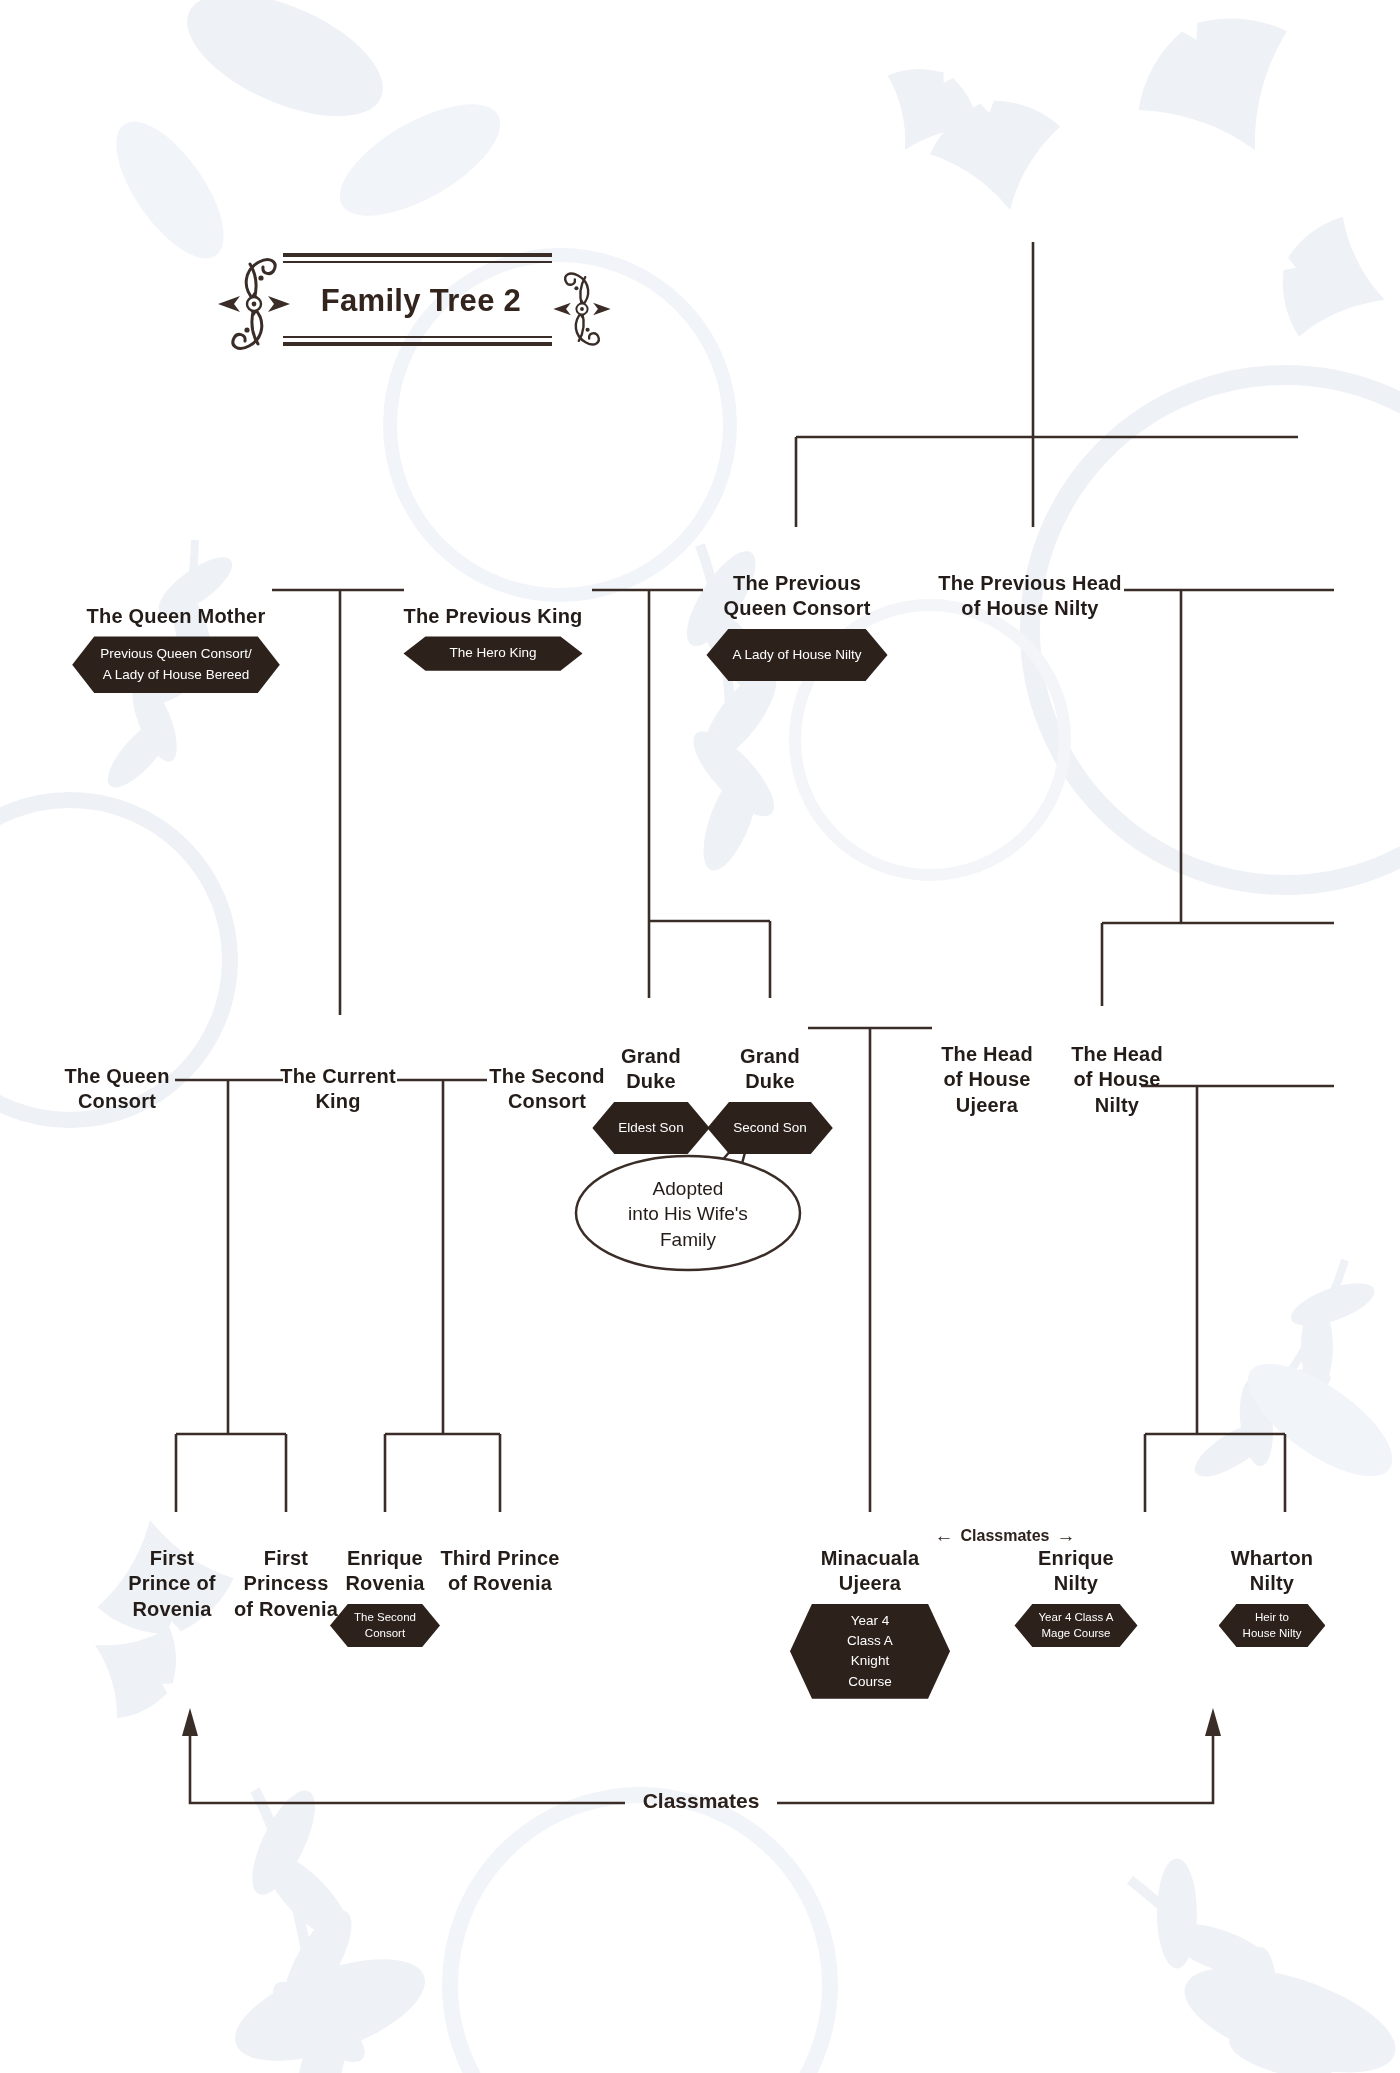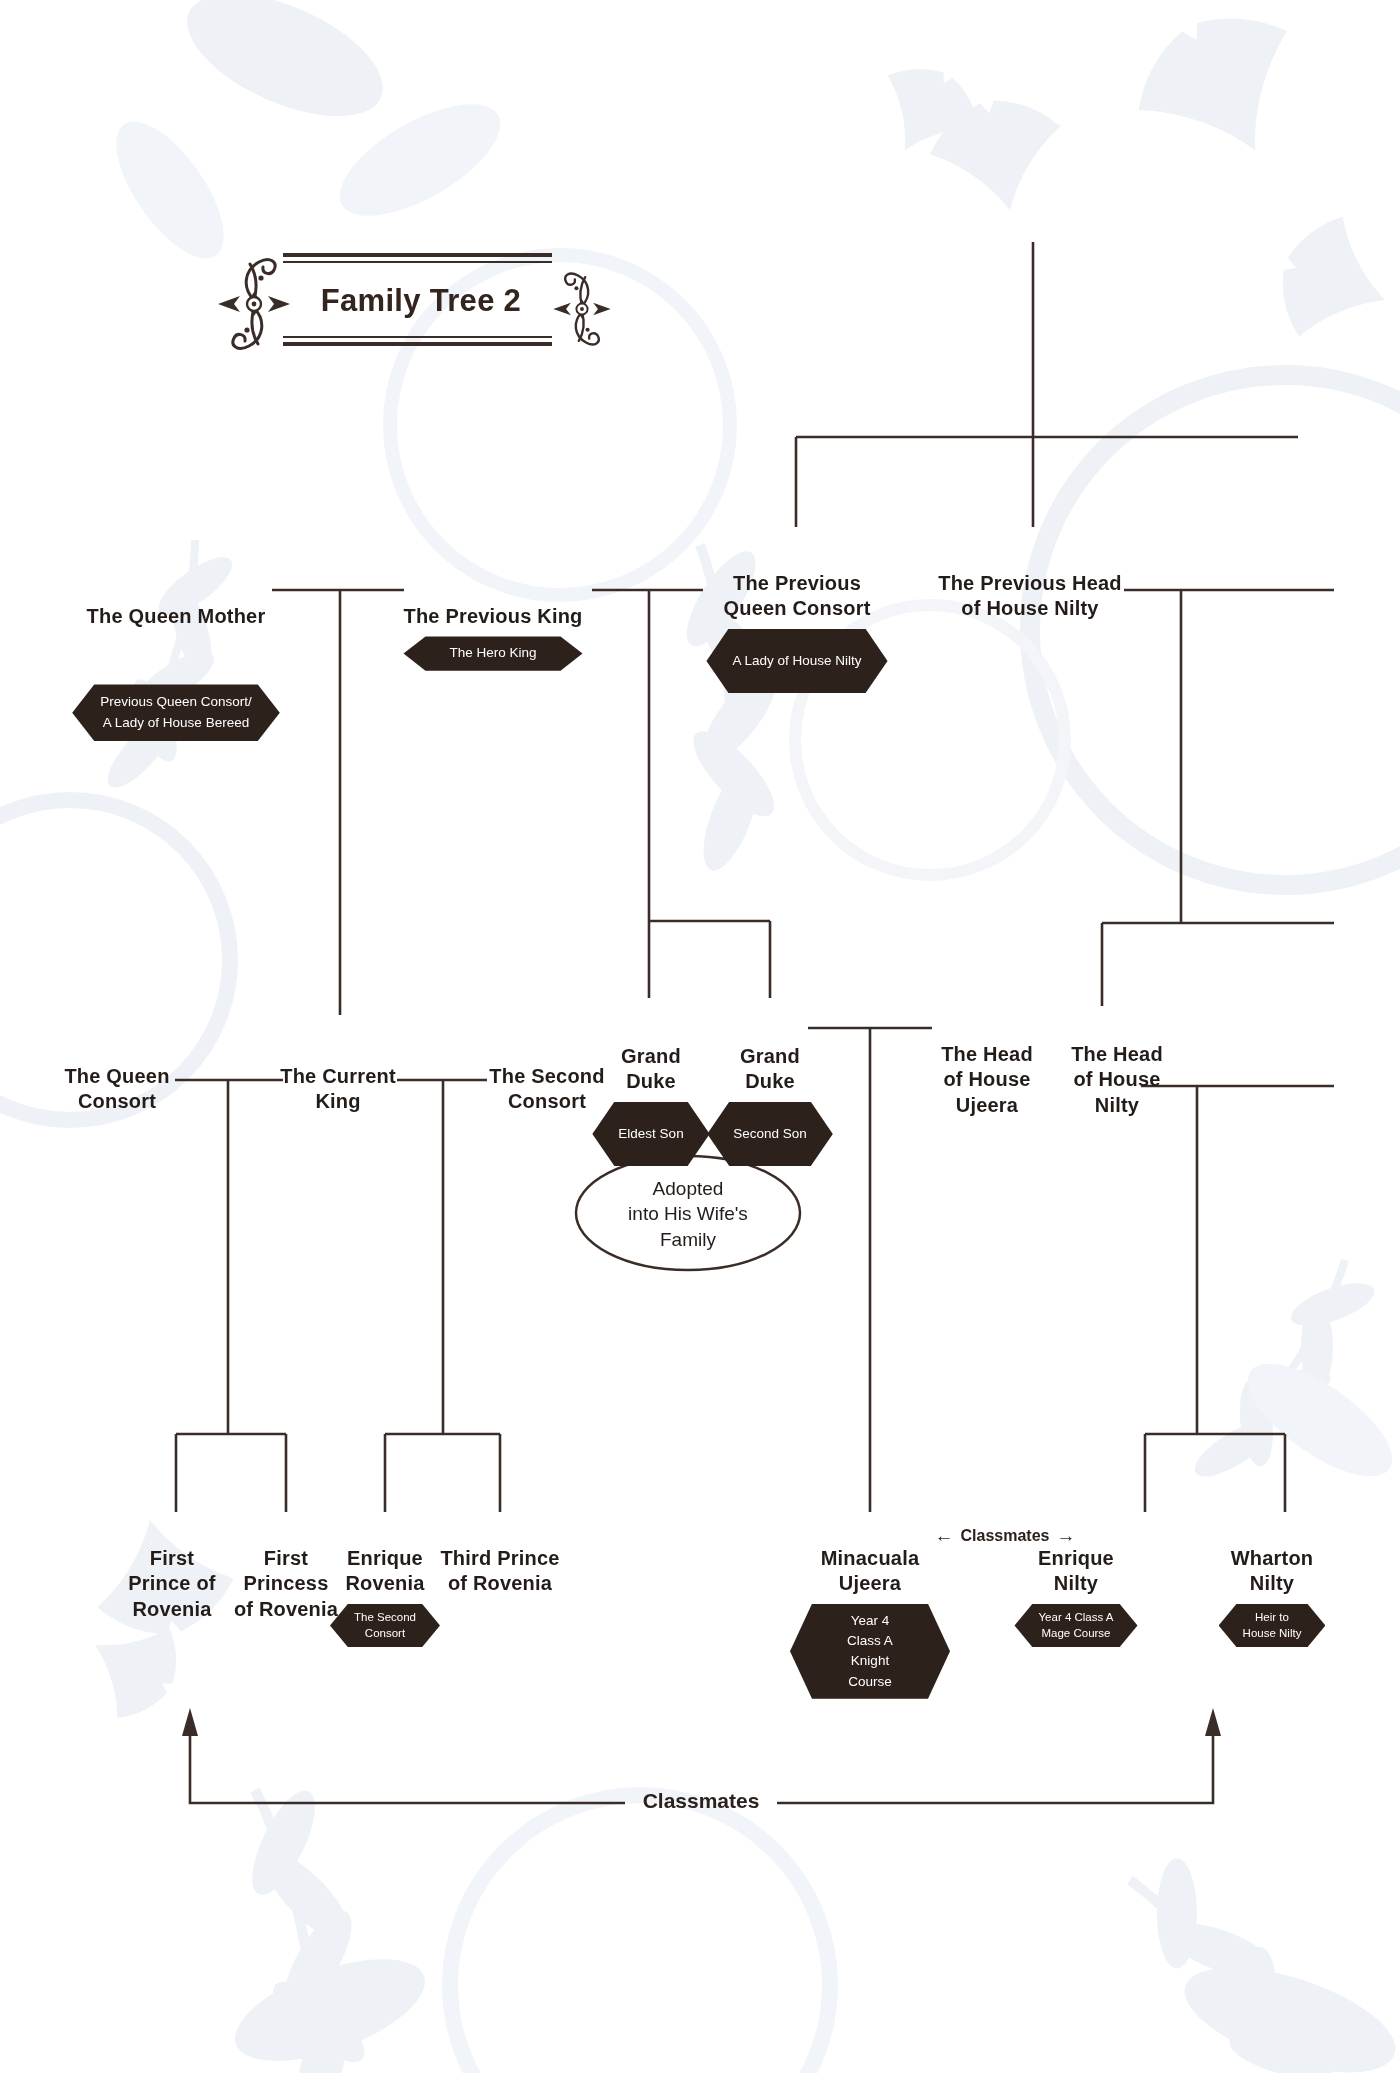--- a/index.html
+++ b/index.html
@@ -6,21 +6,21 @@
   .stage{position:relative;width:1400px;height:2073px;background:#ffffff;overflow:hidden;
          font-family:"Liberation Sans",sans-serif;}
   svg.bg{position:absolute;left:0;top:0;z-index:0;}
   svg.wires{position:absolute;left:0;top:0;z-index:1;}
   .layer{position:absolute;left:0;top:0;width:1192px;height:2073px;z-index:3;}
 
   .person{position:absolute;display:flex;flex-direction:column;align-items:center;}
   .pname{font-size:20px;font-weight:700;color:#241c18;line-height:1.27;text-align:center;
          white-space:pre-line;letter-spacing:.2px;margin-top:26px;}
   .badge{margin-top:7px;background:#2d211c;color:#ffffff;font-size:13.5px;line-height:1.5;
-         text-align:center;white-space:pre-line;padding:22px 26px;
+         text-align:center;white-space:pre-line;padding:16px 26px;
          clip-path:polygon(0 50%,22px 0,calc(100% - 22px) 0,100% 50%,calc(100% - 22px) 100%,22px 100%);}
   .badge.wide{padding:7px 46px;}
   .badge.big{padding:8px 28px;text-align:center;}
   .badge.small{font-size:11.5px;line-height:1.45;padding:5px 24px;
          clip-path:polygon(0 50%,18px 0,calc(100% - 18px) 0,100% 50%,calc(100% - 18px) 100%,18px 100%);}
 
   .title-text{position:absolute;left:296px;top:283px;width:250px;text-align:center;
               font-size:31px;font-weight:700;color:#33241e;letter-spacing:.3px;}
   .rule{position:absolute;background:#3a2d28;}
 
@@ -170,21 +170,21 @@
           <circle cx="49" cy="28" r="2.6"></circle>
             <circle cx="35" cy="80" r="2.6"></circle>
         </g>
         <circle cx="42" cy="54" r="7" fill="#ffffff" stroke="#3a2d28" stroke-width="2.4"></circle>
         <circle cx="42" cy="54" r="2.4" fill="#3a2d28"></circle>
       </g>
     </svg>
 
     <div class="title-text">Family Tree 2</div>
 
-    <div class="person" style="left:56px;top:578px;width:240px;gap:48px;">
+    <div class="person" style="left:56px;top:578px;width:240px;">
       <div class="pname">The Queen Mother</div>
       <div class="badge big">Previous Queen Consort/
 A Lady of House Bereed</div>
     </div>
 
     <div class="person" style="left:383px;top:578px;width:220px;">
       <div class="pname">The Previous King</div>
       <div class="badge wide">The Hero King</div>
     </div>
 

